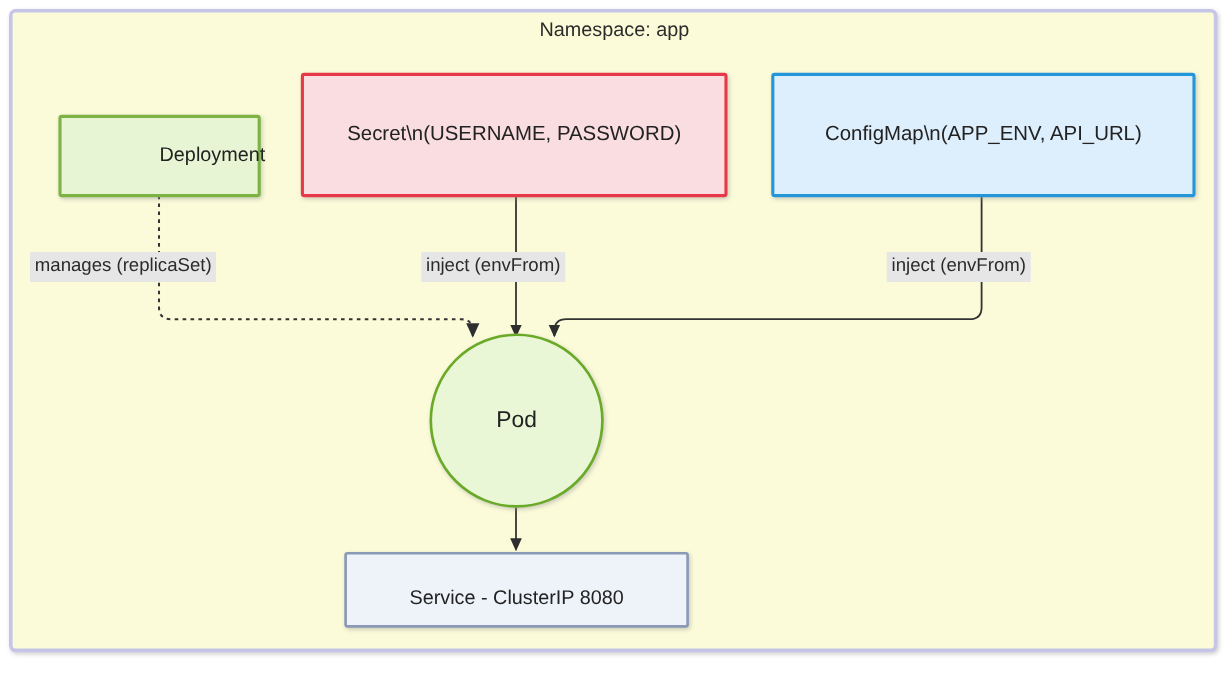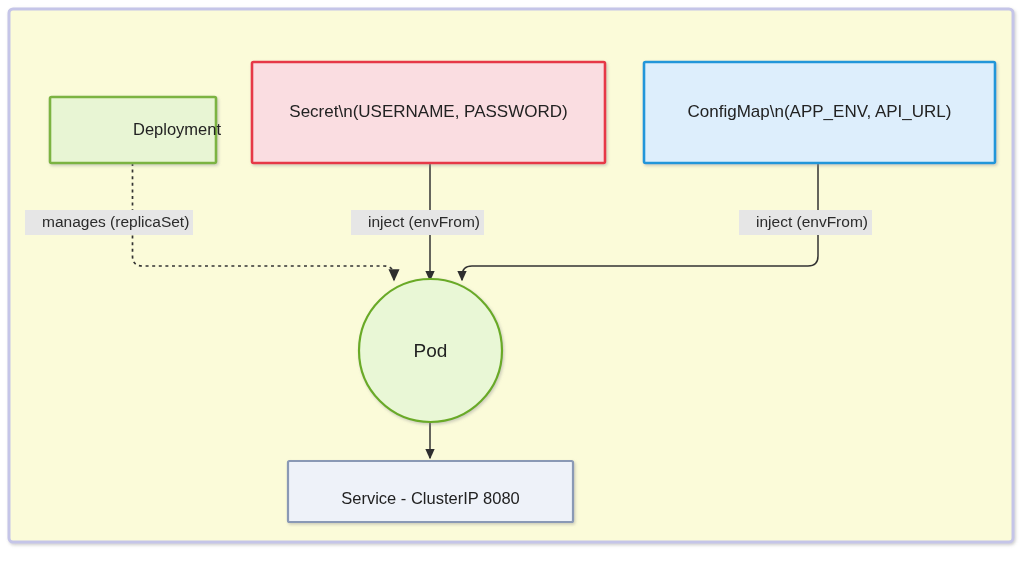--- a/index.html
+++ b/index.html
@@ -34,21 +34,21 @@
     line-height: 1.32;
     pointer-events: none;
     white-space: pre-line;
   }
   .edge-label {
     position: absolute;
     background: #e6e6e6;
     color: #2b2b2b;
     font-size: 15.5px;
     line-height: 1.15;
-    padding: 3px 4px 4px 17px;
+    padding: 3px 4px 4px 4px;
     white-space: nowrap;
   }
   #ns-title {
     position: absolute;
     left: 0;
     top: 16px;
     width: 1024px;
     text-align: center;
     font-size: 16.5px;
     color: #2b2b2b;
@@ -91,20 +91,21 @@
 
     <rect x="252" y="62" width="353" height="101" rx="1.5" ry="1.5" fill="#fadde1" stroke="#e63946" stroke-width="2.6" filter="url(#soft-shadow)"></rect>
 
     <rect x="644" y="62" width="351" height="101" rx="1.5" ry="1.5" fill="#ddeefc" stroke="#2196d9" stroke-width="2.6" filter="url(#soft-shadow)"></rect>
 
     <circle cx="430.5" cy="350.5" r="71.5" fill="#e9f7d6" stroke="#6aaa28" stroke-width="2.2" filter="url(#soft-shadow)"></circle>
 
     <rect x="288" y="461" width="285" height="61" rx="1.5" ry="1.5" fill="#eef2f9" stroke="#8a99b5" stroke-width="2.2" filter="url(#soft-shadow)"></rect>
   </svg>
 
+  <div id="ns-title">Namespace: app</div>
 
   <div id="label-deployment" class="node-label">Deployment</div>
 
   <div id="label-secret" class="node-label">Secret\n(USERNAME, PASSWORD)</div>
 
   <div id="label-configmap" class="node-label">ConfigMap\n(APP_ENV, API_URL)</div>
 
   <div id="label-pod" class="node-label">Pod</div>
 
   <div id="label-service" class="node-label">Service - ClusterIP 8080</div>

